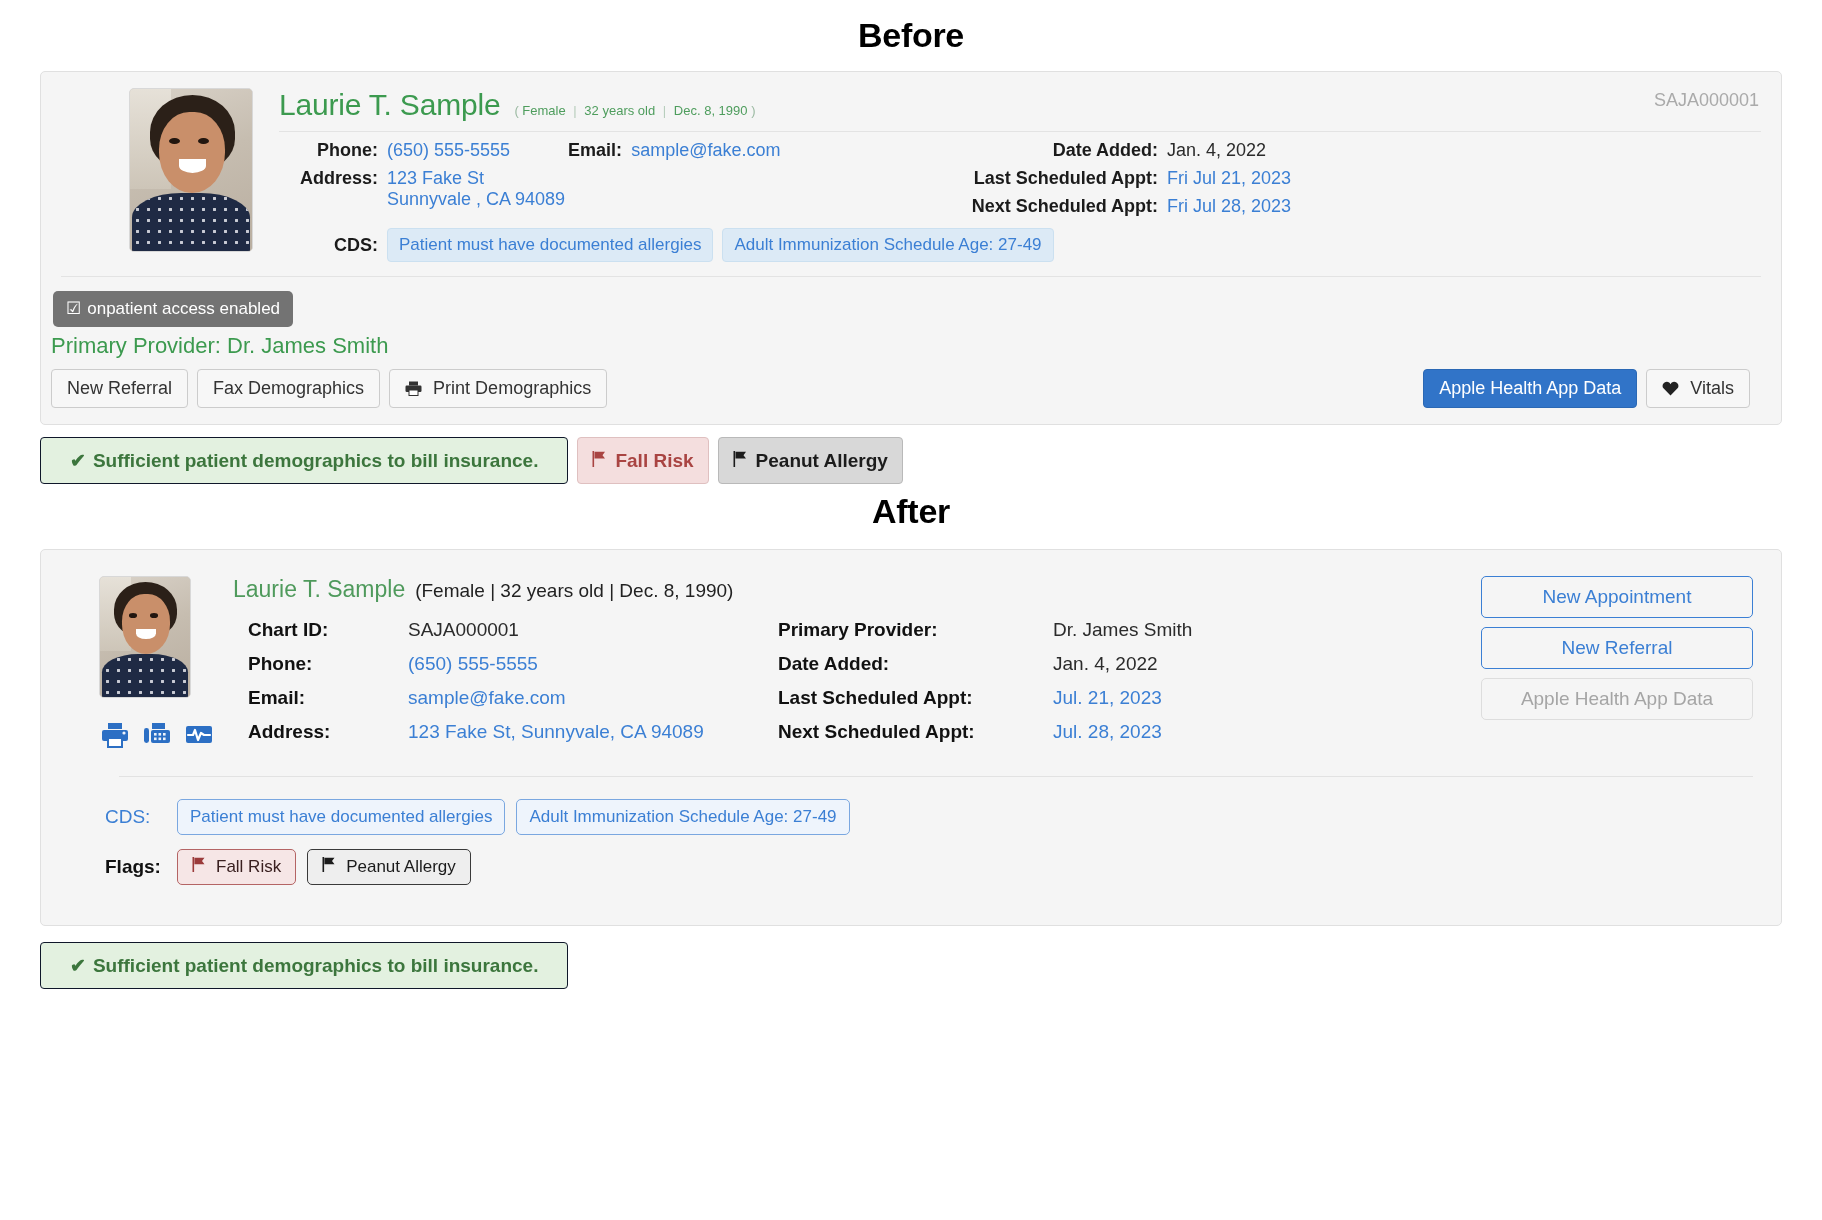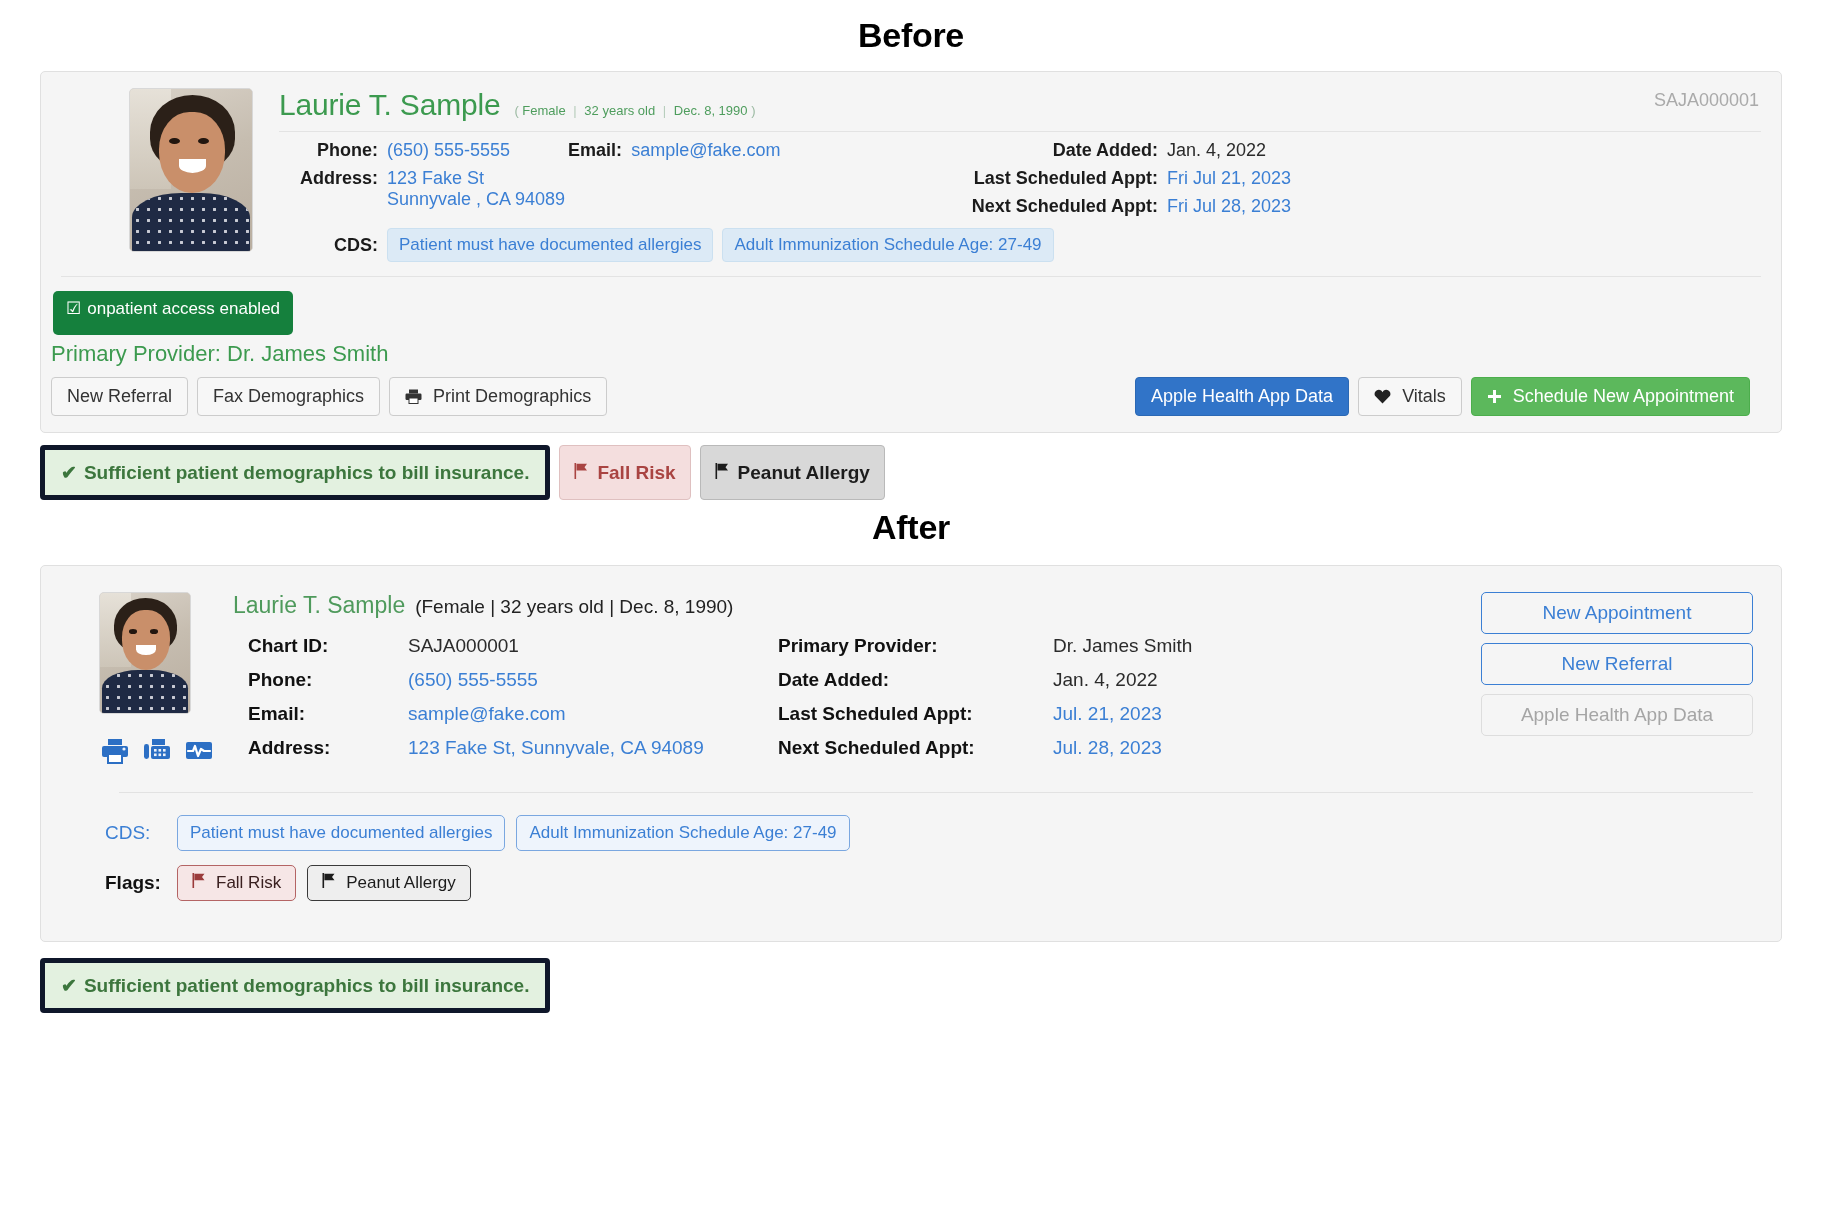--- a/index.html
+++ b/index.html
@@ -93,22 +93,22 @@
   .cds-row { display: flex; align-items: center; padding: 4px 0 2px 0; }
   .cds-row .kv-label { width: 108px; }
   .cds-pill {
     background: #dceaf6; border: 1px solid #cbe0f0; border-radius: 4px;
     color: #3b7fd4; font-size: 17px; padding: 6px 11px; margin-right: 9px;
   }
 
   .before-divider { border-top: 1px solid #e3e3e3; margin: 2px 20px 0 20px; }
 
   .onpatient-badge {
-    display: inline-block; background: #15803d; color: #ffffff;
-    border-radius: 5px; padding: 7px 13px 16px 13px; font-size: 17px;
+    display: inline-block; background: #737373; color: #ffffff;
+    border-radius: 5px; padding: 7px 13px 8px 13px; font-size: 17px;
     margin: 14px 0 0 12px;
   }
   .onpatient-badge .chk { margin-right: 6px; }
 
   .primary-provider {
     color: #3c9a4f; font-size: 22px; margin: 6px 0 0 10px;
   }
 
   .btn-row {
     display: flex; align-items: center; padding: 10px 22px 16px 10px;
@@ -119,23 +119,23 @@
     margin-right: 9px; white-space: nowrap; cursor: pointer;
   }
   .btn.primary { background: #3174c8; border-color: #2b68b4; color: #ffffff; }
   .btn.success { background: #5cb85c; border-color: #4cae4c; color: #ffffff; }
   .btn .ico { margin-right: 6px; }
   .spacer { flex: 1 1 auto; }
 
   
   .alert-row { display: flex; align-items: stretch; margin: 12px 40px 0 40px; }
   .alert-success {
-    background: #e3f1e0; border: 5px solid #0f172a; border-radius: 4px;
+    background: #e3f1e0; border: 1px solid #0f172a; border-radius: 4px;
     color: #3c763d; font-weight: bold; font-size: 19px;
-    padding: 11px 16px; margin-right: 9px; white-space: nowrap;
+    padding: 11px 29px; margin-right: 9px; white-space: nowrap;
   }
   .alert-success .chk { margin-right: 7px; }
   .flag-btn {
     display: flex; align-items: center; gap: 8px;
     border-radius: 4px; font-size: 19px; font-weight: bold;
     padding: 11px 14px; border: 1px solid #c9b0b0; white-space: nowrap;
     margin-right: 9px; cursor: pointer;
   }
   .flag-btn.red { background: #f4dede; border-color: #dfc0c0; color: #a94442; }
   .flag-btn.dark { background: #d8d8d8; border-color: #b9b9b9; color: #1c1c1c; }
@@ -296,28 +296,20 @@
         </span><span>Print Demographics</span>
       </button>
       <span class="spacer"></span>
       <button class="btn primary">Apple Health App Data</button>
       <button class="btn">
         <span class="ico">
           <svg width="17" height="15" viewBox="0 0 17 15" style="vertical-align:-2px">
             <path d="M8.5 14.5 L1 6.8 A3.8 3.8 0 0 1 8.5 3.2 A3.8 3.8 0 0 1 16 6.8 Z" fill="#222"></path>
           </svg>
         </span><span>Vitals</span>
-      </button>
-      <button class="btn success">
-        <span class="ico">
-          <svg width="15" height="15" viewBox="0 0 15 15" style="vertical-align:-2px">
-            <rect x="6" y="1" width="3" height="13" fill="#fff"></rect>
-            <rect x="1" y="6" width="13" height="3" fill="#fff"></rect>
-          </svg>
-        </span><span>Schedule New Appointment</span>
       </button>
     </div>
   </div>
 
   <div class="alert-row">
     <div class="alert-success">
       <span class="chk">✔</span><span>Sufficient patient demographics to bill insurance.</span>
     </div>
     <div class="flag-btn red">
       <span>

